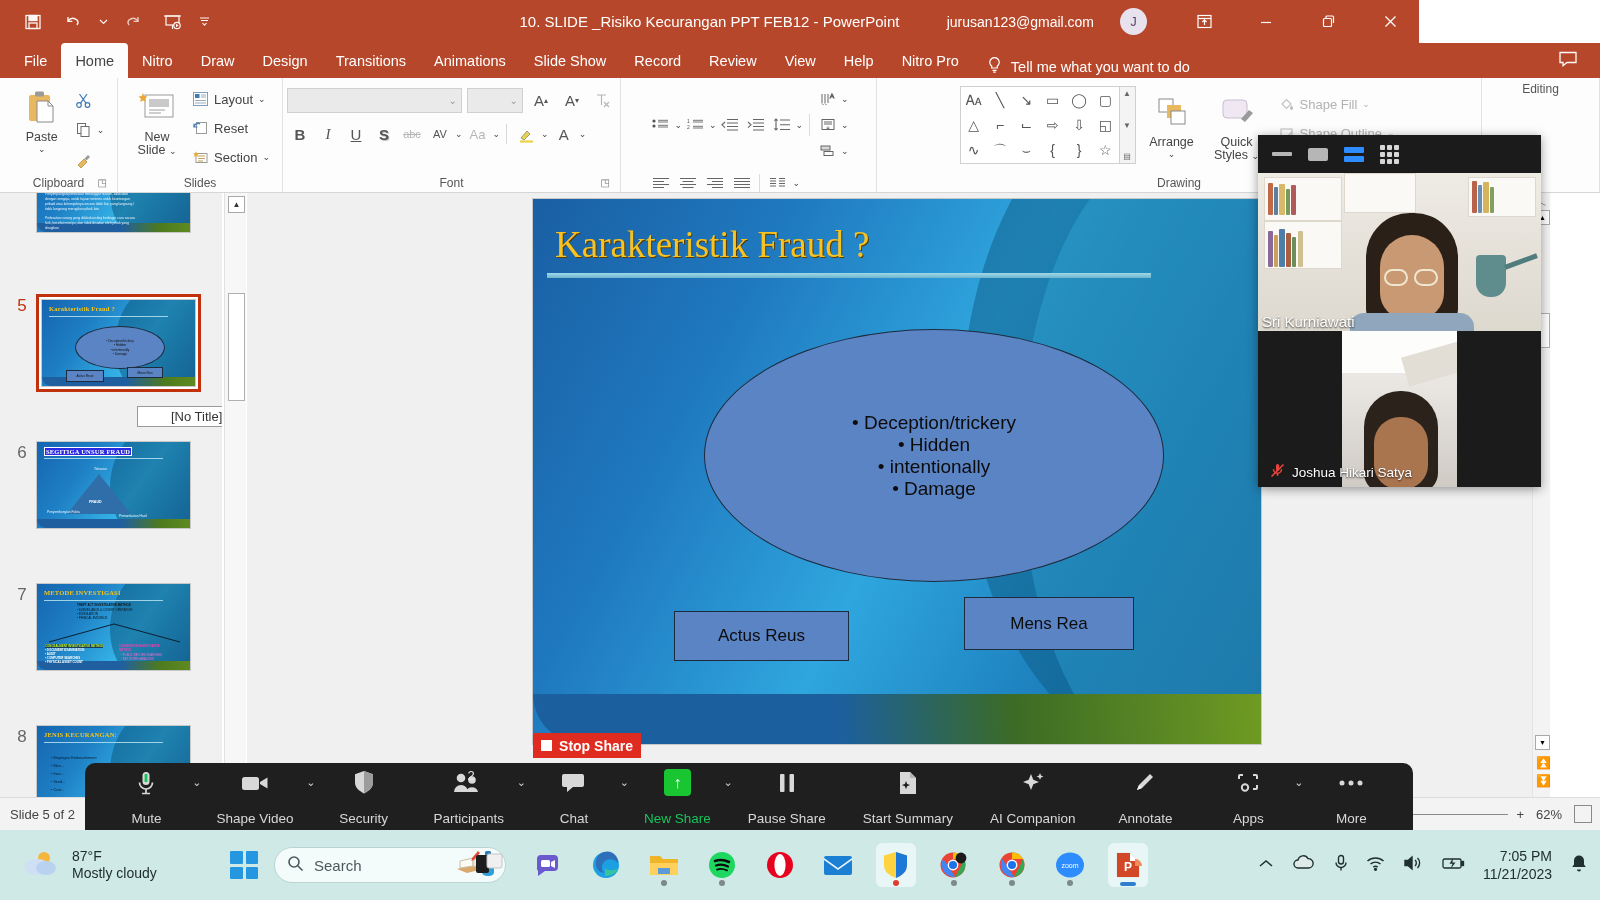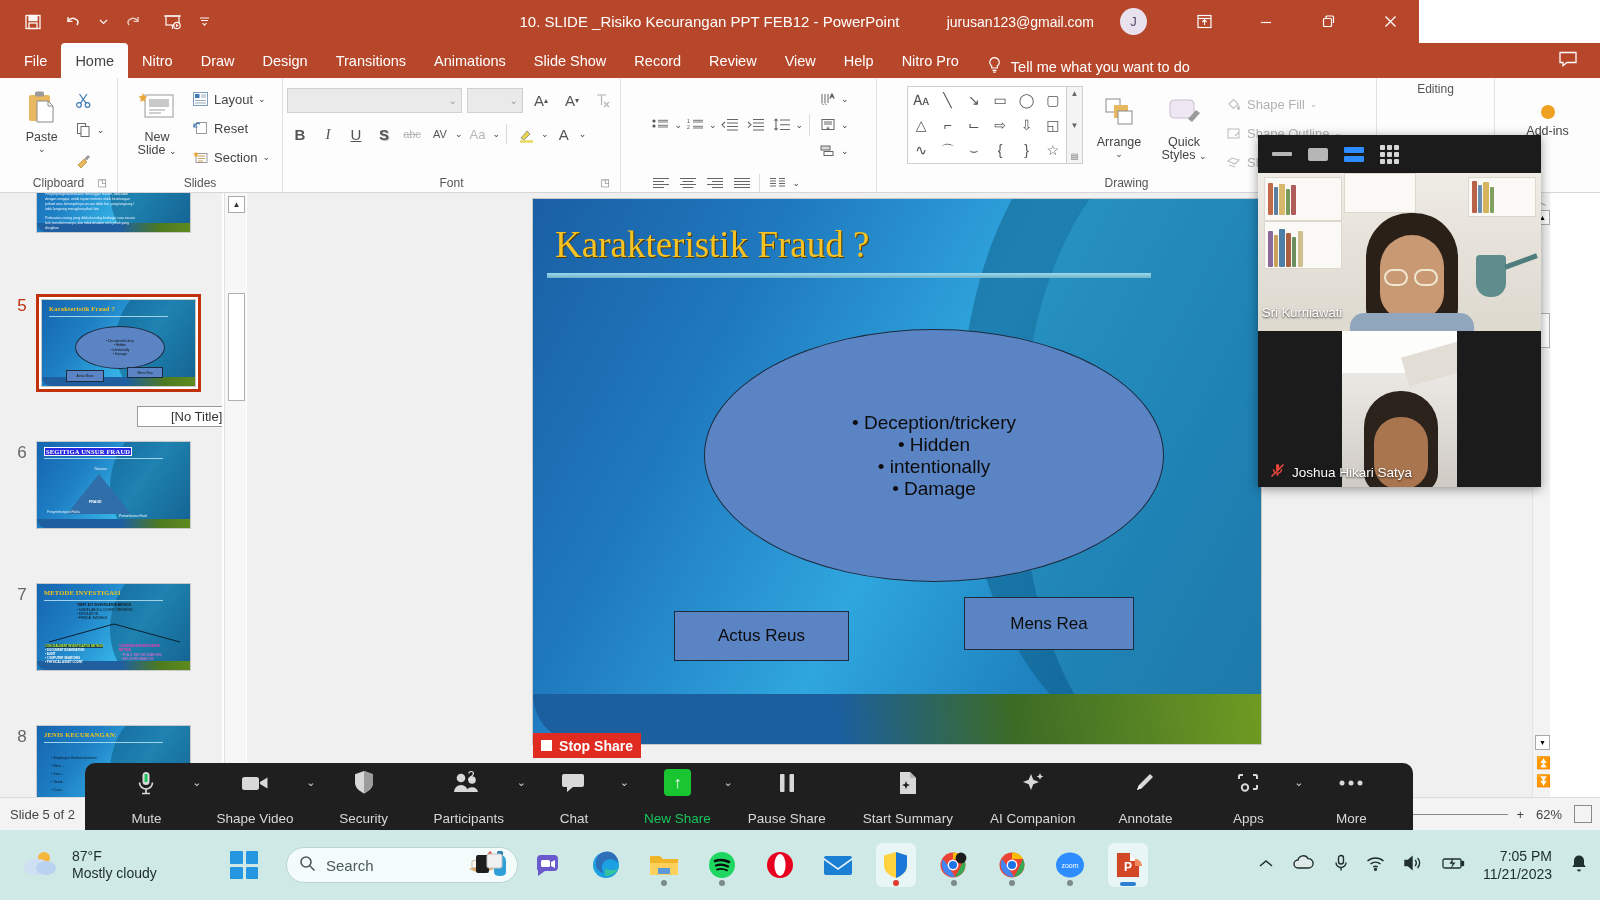--- a/index.html
+++ b/index.html
@@ -224,21 +224,21 @@
 
   .tile1 {
     position: absolute; left: 0; top: 38px; width: 283px; height: 158px; overflow: hidden;
     background: linear-gradient(180deg,#efece6 0%, #e6e2da 45%, #ded9cf 100%);
   }
   .tile2 {
     position: absolute; left: 84px; top: 196px; width: 115px; height: 156px; overflow: hidden;
     background: linear-gradient(180deg,#f2f0ed 0%, #e7e4e0 40%, #cfcac4 100%);
   }
   .name-tag {
-    position: absolute; left: 4px; bottom: 11px; color: #fff; font-size: 13px;
+    position: absolute; left: 4px; bottom: 1px; color: #fff; font-size: 15px;
     text-shadow: 0 1px 2px rgba(0,0,0,.8); display: flex; align-items: center; gap: 6px; z-index: 5;
     white-space: nowrap;
   }
   .name-tag2 { position: absolute; left: 12px; bottom: 6px; color: #fff; font-size: 13.5px;
     text-shadow: 0 1px 2px rgba(0,0,0,.8); display: flex; align-items: center; gap: 7px; z-index: 70; white-space: nowrap;}
   .mute-x { color: #e8453c; font-size: 14px; }
 
   
   .shelf { position:absolute; background:#fbf9f6; border:1px solid #ddd7cc; }
   .bk { position:absolute; bottom:0; border-radius:1px; }
@@ -283,21 +283,21 @@
   .newshare-sq { width: 27px; height: 27px; background: #19c632; border-radius: 4px;
                  display: flex; align-items: center; justify-content: center; color: #fff; font-size: 16px; }
 
   
   .taskbar {
     position: absolute; left: 0; top: 830px; width: 1600px; height: 70px;
     background: #cfe9e6; display: flex; align-items: center;
   }
   .weather { display: flex; align-items: center; gap: 12px; padding-left: 22px; color: #1d2b2b; }
   .weather .wtxt { font-size: 14px; line-height: 17px; }
-  .tb-center { position: absolute; left: 230px; display: flex; align-items: center; gap: 20px; }
+  .tb-center { position: absolute; left: 230px; display: flex; align-items: center; gap: 8px; }
   .winlogo { width: 28px; height: 28px; display: grid; grid-template-columns: 1fr 1fr; grid-template-rows: 1fr 1fr; gap: 3px; }
   .winlogo i { background: #2596e0; border-radius: 1px; }
   .searchbox {
     width: 232px; height: 36px; border-radius: 18px; background: #f4fbfb; border: 1px solid #b9d5d3;
     display: flex; align-items: center; gap: 10px; padding: 0 12px; color: #4a5a5a; font-size: 15px;
     margin-left: 8px; position: relative; overflow: hidden;
   }
   .tb-apps { position: absolute; left: 470px; display: flex; align-items: center; gap: 18px; }
   .tbapp { width: 40px; height: 44px; display: flex; align-items: center; justify-content: center; position: relative; }
   .tbapp .dot { position: absolute; bottom: 1px; left: 50%; transform: translateX(-50%);
@@ -761,33 +761,20 @@
         </div>
       </div>
     </div>
     <div class="rgroup-label" style="width:320px">Drawing</div>
   </div>
 
   <div class="rgroup" style="width:118px">
     <div class="rgroup-label">Editing</div>
   </div>
 
-  <div class="rgroup" style="width:105px;border-right:none">
-    <div class="rgroup-body">
-      <div class="bigbtn" style="width:70px;padding-top:18px">
-        <div class="glyph" style="height:26px">
-          <svg width="20" height="20" viewBox="0 0 20 20">
-                <circle cx="10" cy="10" r="7" fill="#f0a020"></circle>
-              </svg>
-        </div>
-        <div class="lbl">Add-ins</div>
-      </div>
-    </div>
-    <div class="rgroup-label"></div>
-  </div>
 </div>
 
 <div class="slidepanel">
 
   <div class="thumb-row" style="left:36px; top:-48px;">
     <div class="thumb" style="width:155px;height:88px">
       <div class="tcurve"></div>
       <div class="tgrass"></div>
       <div style="position:absolute;left:8px;top:46px;right:8px;font-size:3.4px;color:#eaf4ff;line-height:5px;z-index:3">
         <div>Penyimpangan/perbuatan melanggar hukum, dilakukan</div>

